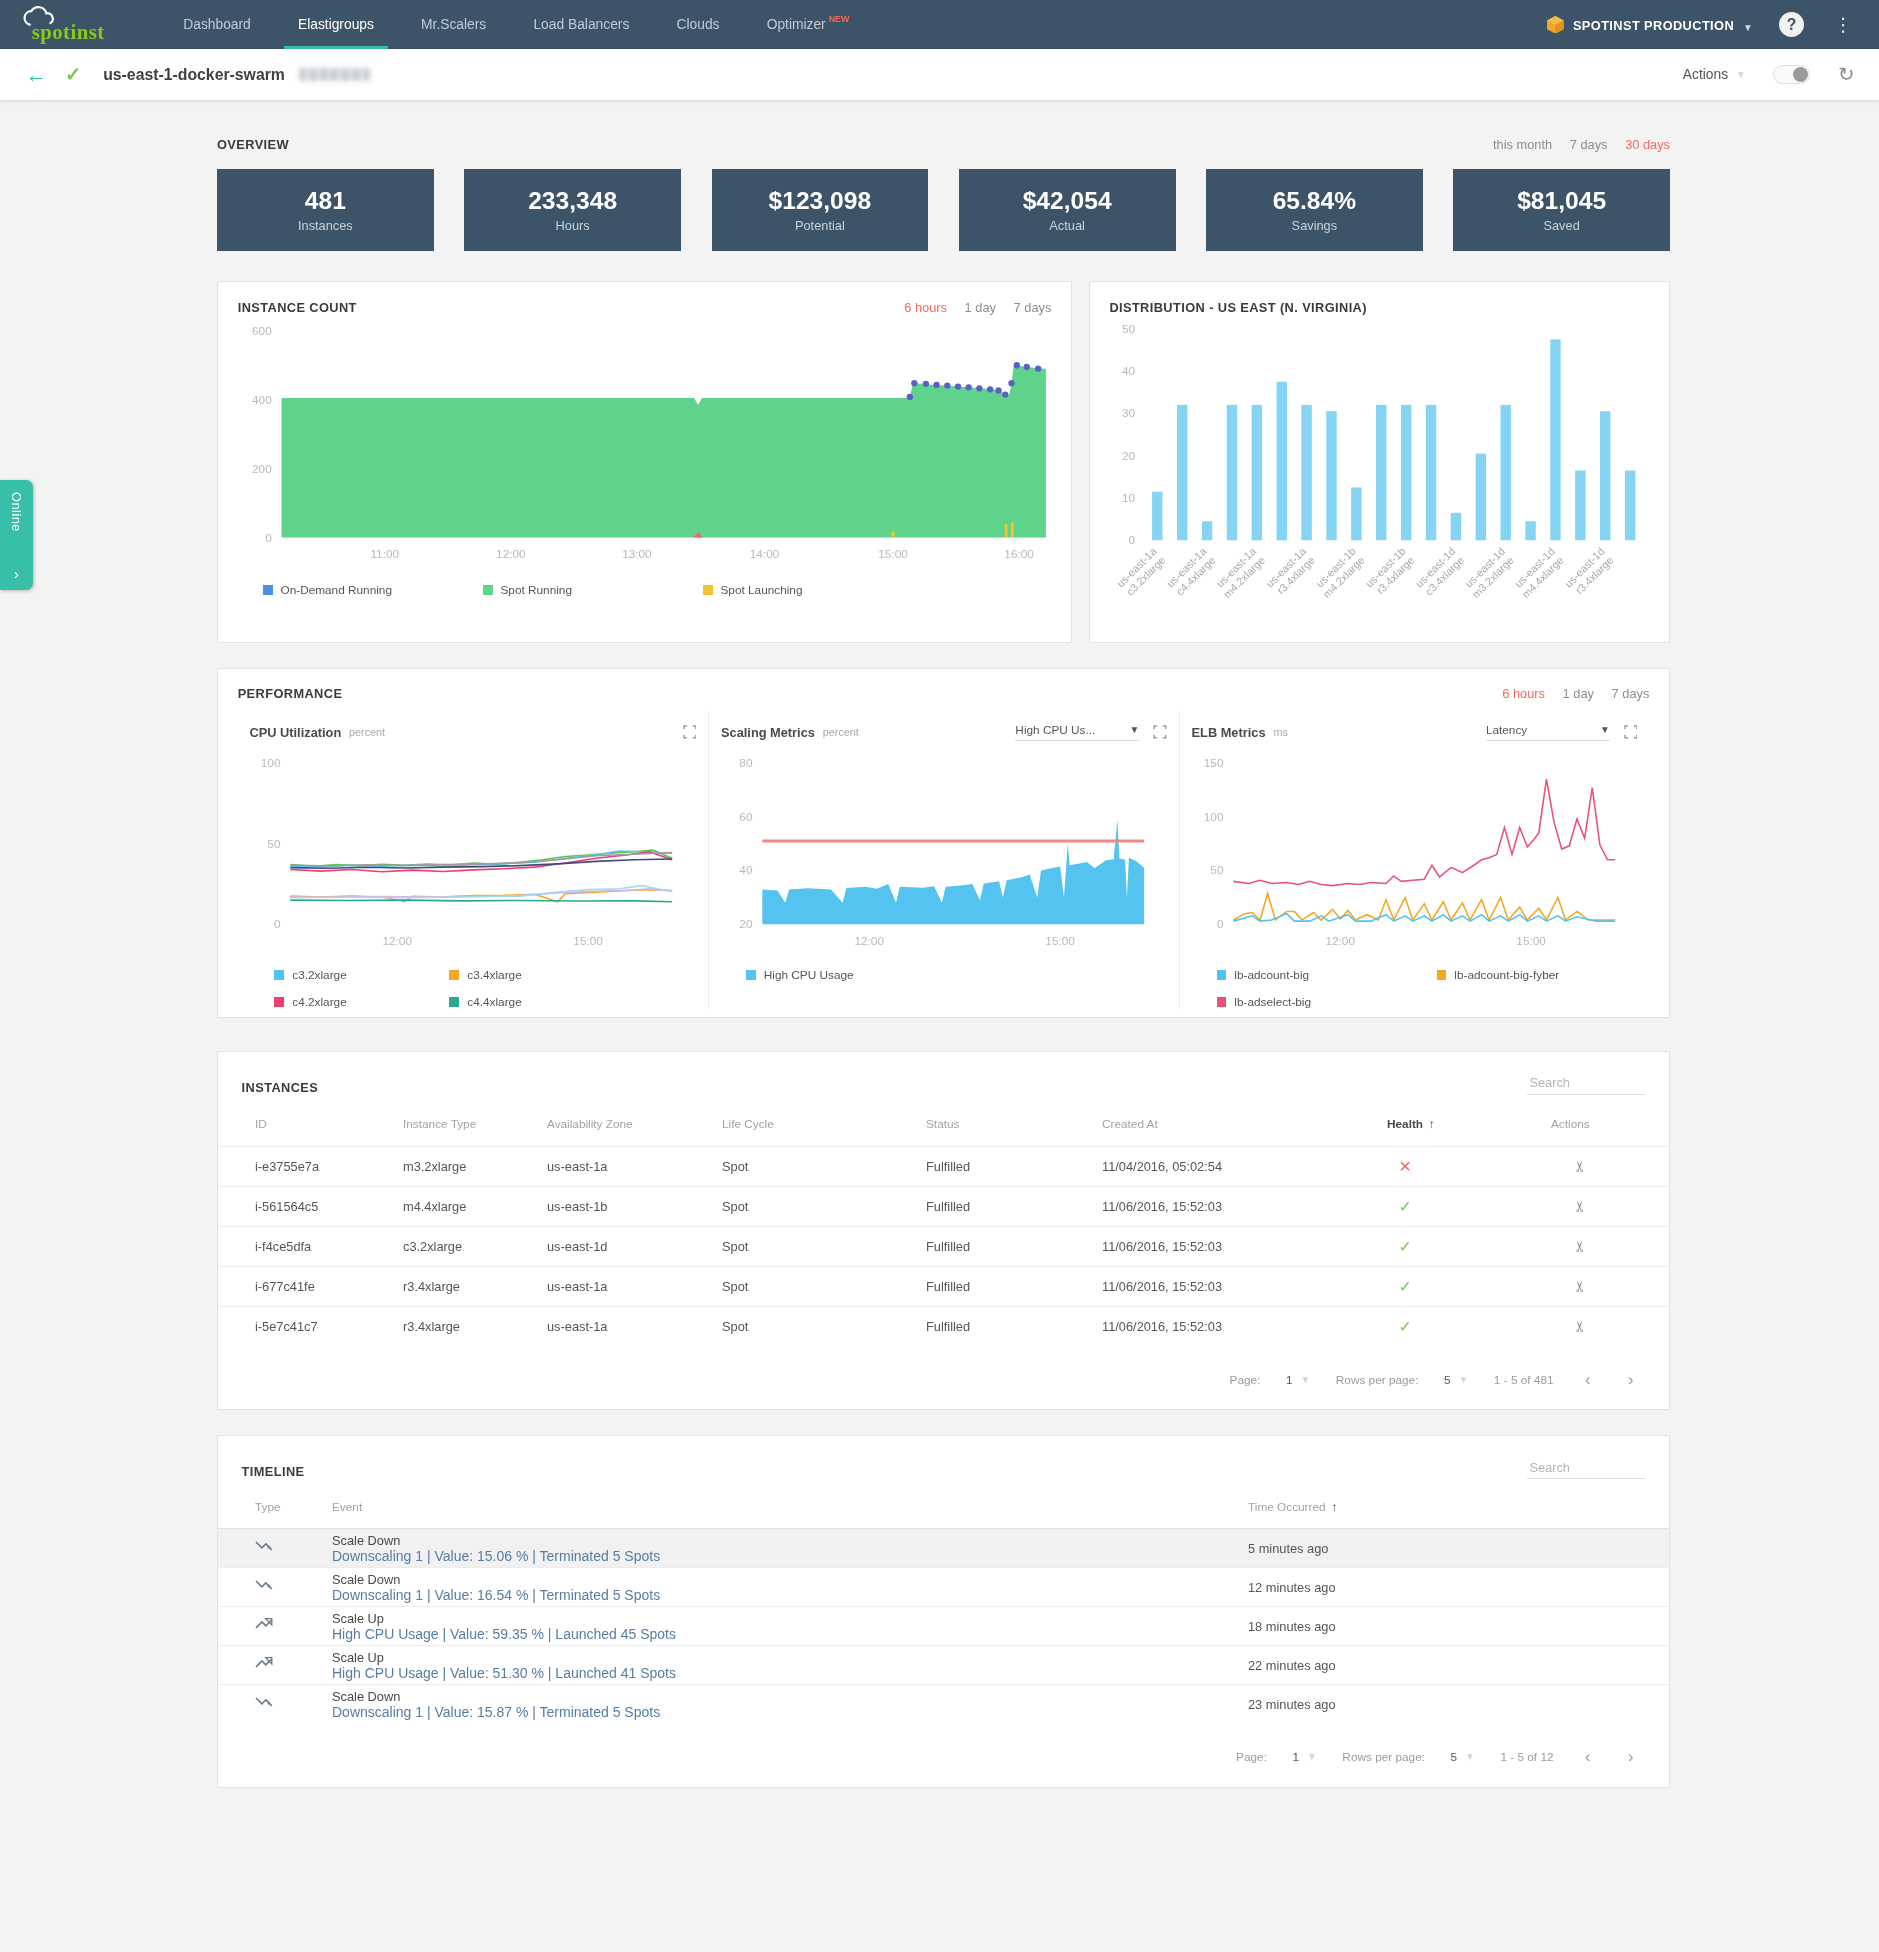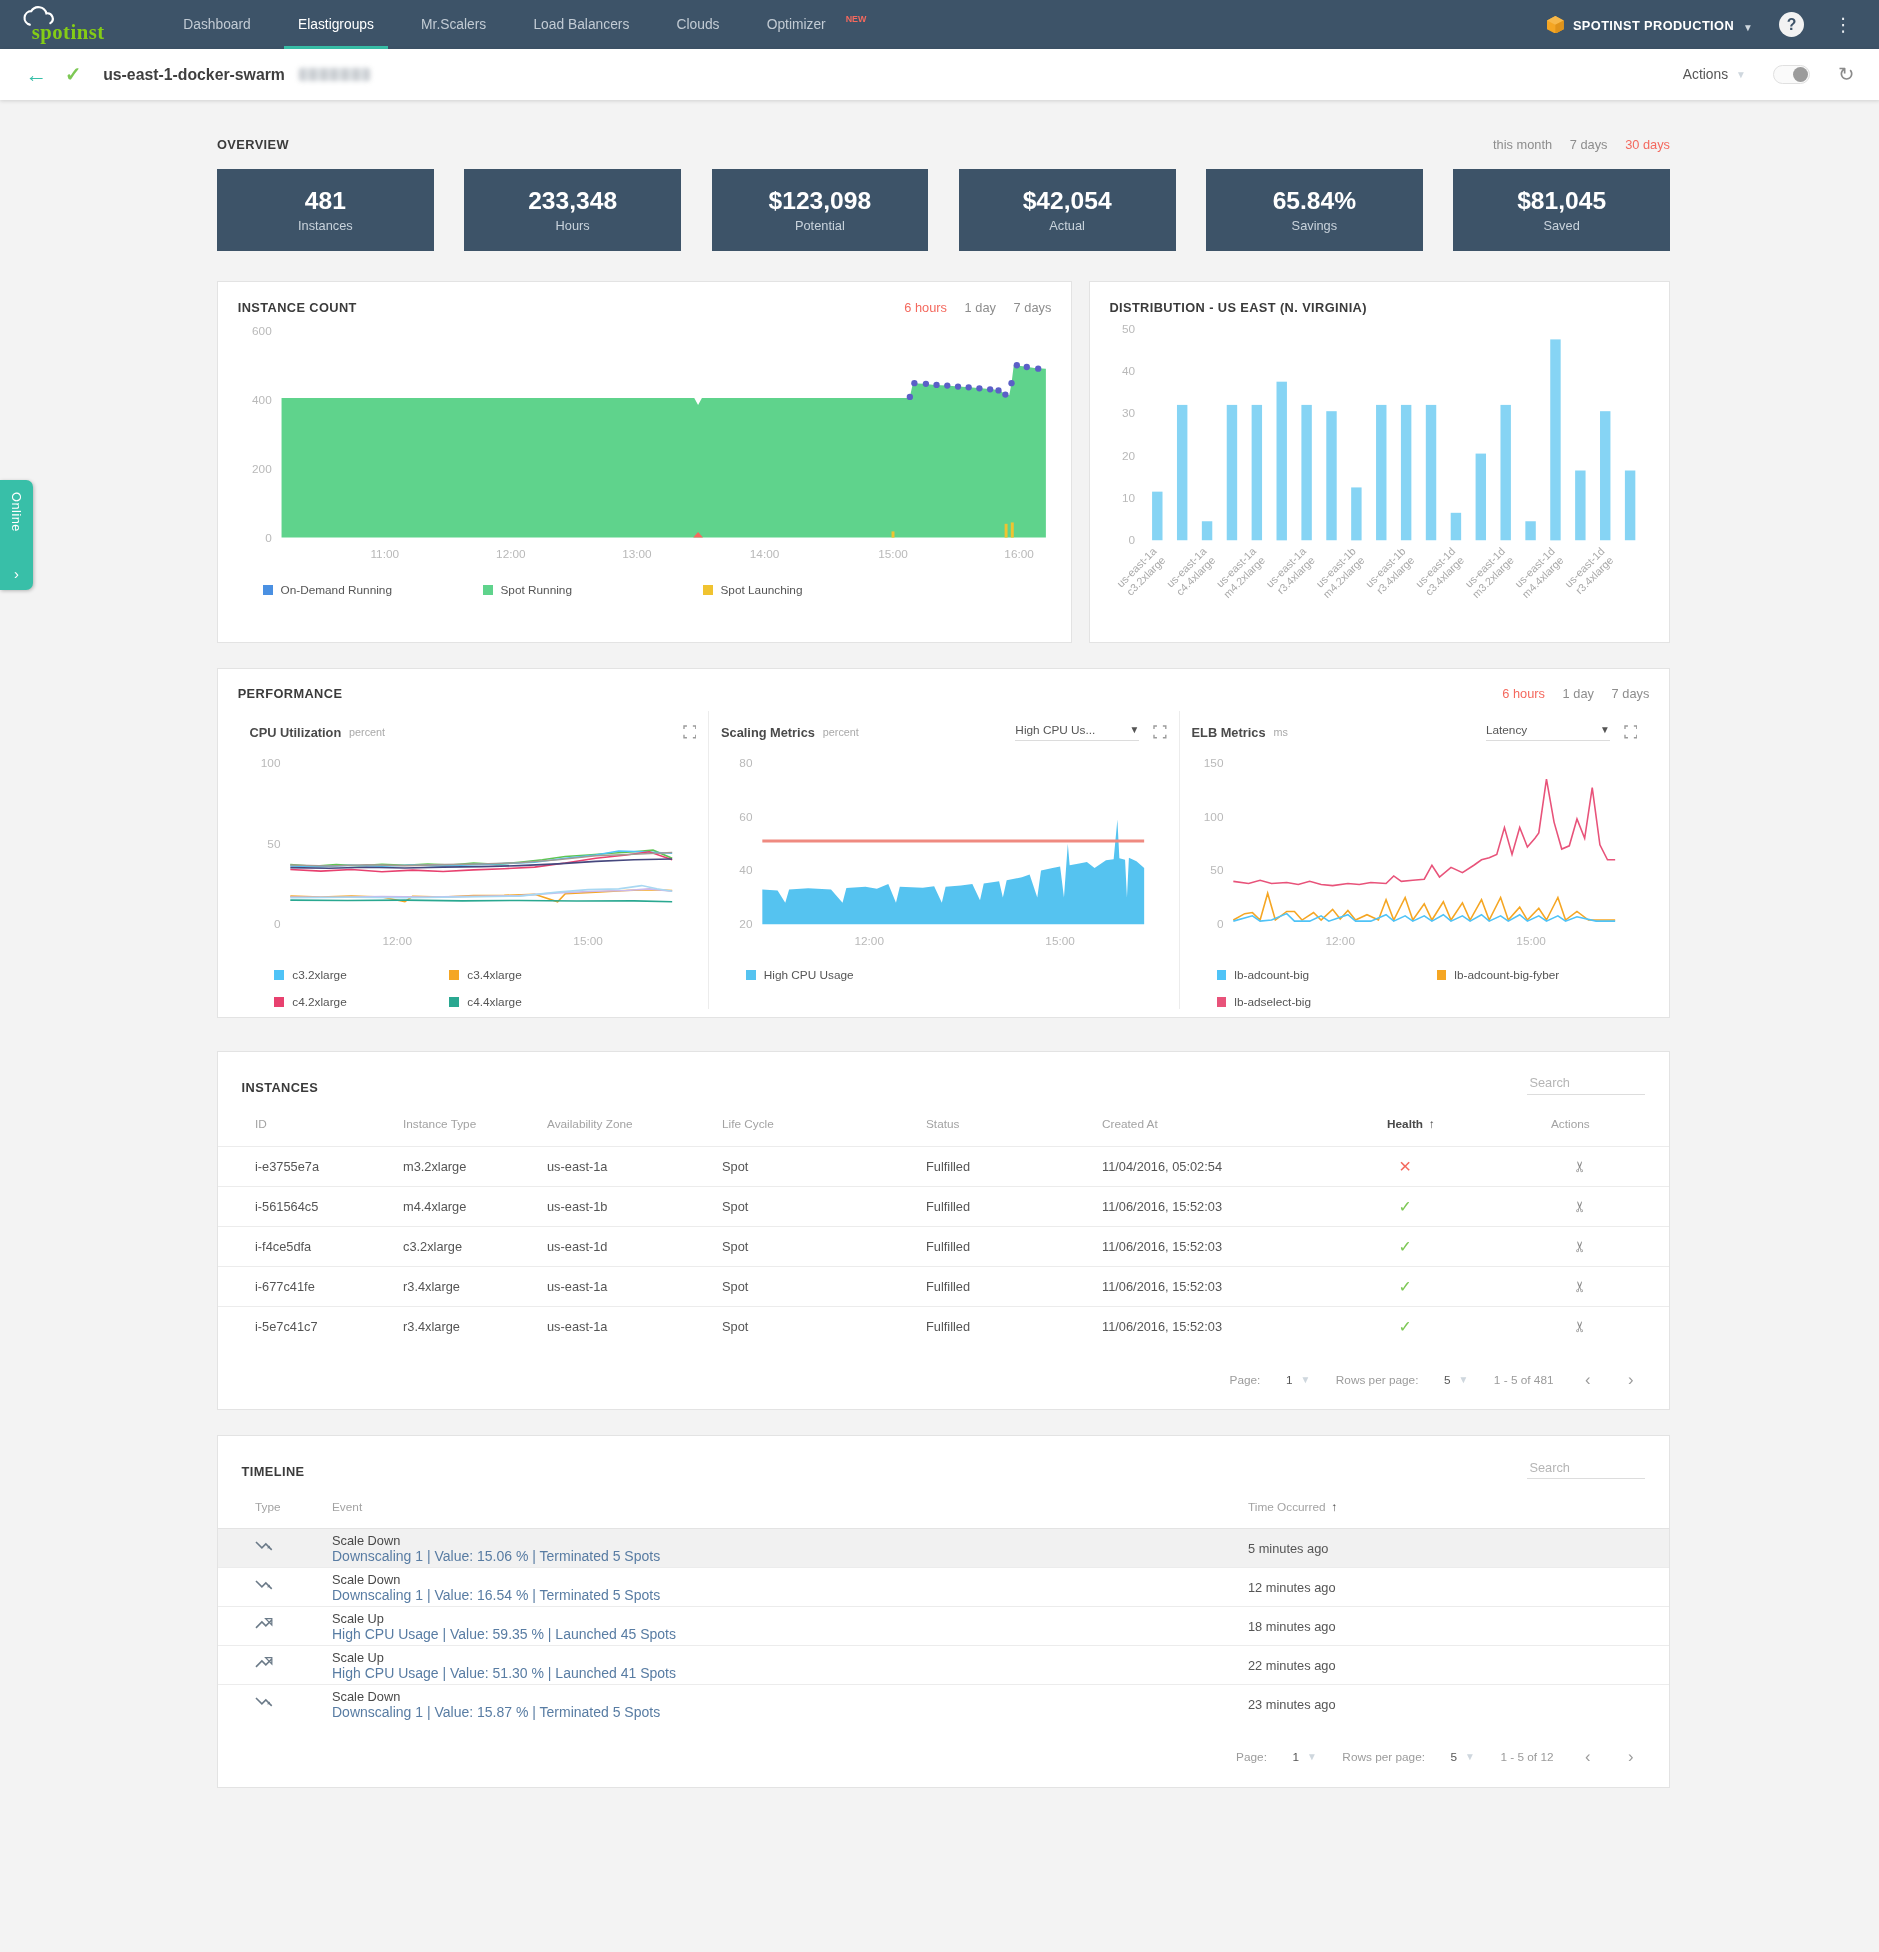--- a/index.html
+++ b/index.html
@@ -8,21 +8,21 @@
 
   
   .topnav { height:49px; background:#3d5368; display:flex; align-items:center; padding:0 23.6px 0 19.7px; }
   .brand { display:flex; align-items:flex-end; color:#84cc16; margin-right:55px; }
   .brand svg { margin-right:-33px; margin-bottom:13.8px; }
   .brand-name { font-size:20.7px; font-weight:bold; letter-spacing:0.5px; font-family:"Liberation Serif", serif; }
   .nav-items { display:flex; height:49px; }
   .nav-item { position:relative; display:flex; align-items:center; padding:0 23.6px; font-size:13.8px; color:#c2cbd4; cursor:pointer; }
   .nav-item.active { color:#fff; }
   .nav-item.active::after { content:""; position:absolute; left:9.9px; right:9.9px; bottom:0; height:3px; background:#38bfa8; }
-  .nav-badge { color:#f4695e; font-size:8.9px; font-weight:bold; margin:-11.8px 0 0 20px; }
+  .nav-badge { color:#f4695e; font-size:8.9px; font-weight:bold; margin:-11.8px 0 0 3px; }
   .nav-right { margin-left:auto; display:flex; align-items:center; gap:25.6px; }
   .account { display:flex; align-items:flex-end; gap:8.9px; color:#fff; font-size:12.8px; font-weight:bold; letter-spacing:0.4px; cursor:pointer; }
   .caret { font-size:9.9px; color:#cfd7de; }
   .help-circle { width:25.6px; height:25.6px; border-radius:50%; background:#f2f2f2; color:#3d5368; font-weight:bold; font-size:15.8px; display:flex; align-items:center; justify-content:center; cursor:pointer; }
   .kebab { color:#e8edf1; font-size:18.7px; letter-spacing:0; cursor:pointer; padding:0 3.9px; }
 
   
   .subheader { height:51px; background:#fff; box-shadow:0 1px 3.9px rgba(0,0,0,.15); display:flex; align-items:center; padding:0 25.6px; position:relative; z-index:3; }
   .back-arrow { color:#38bfa8; font-size:21.7px; cursor:pointer; margin-right:17.7px; }
   .ok-check { color:#7dc855; font-size:19.7px; font-weight:bold; margin-right:21.7px; }

